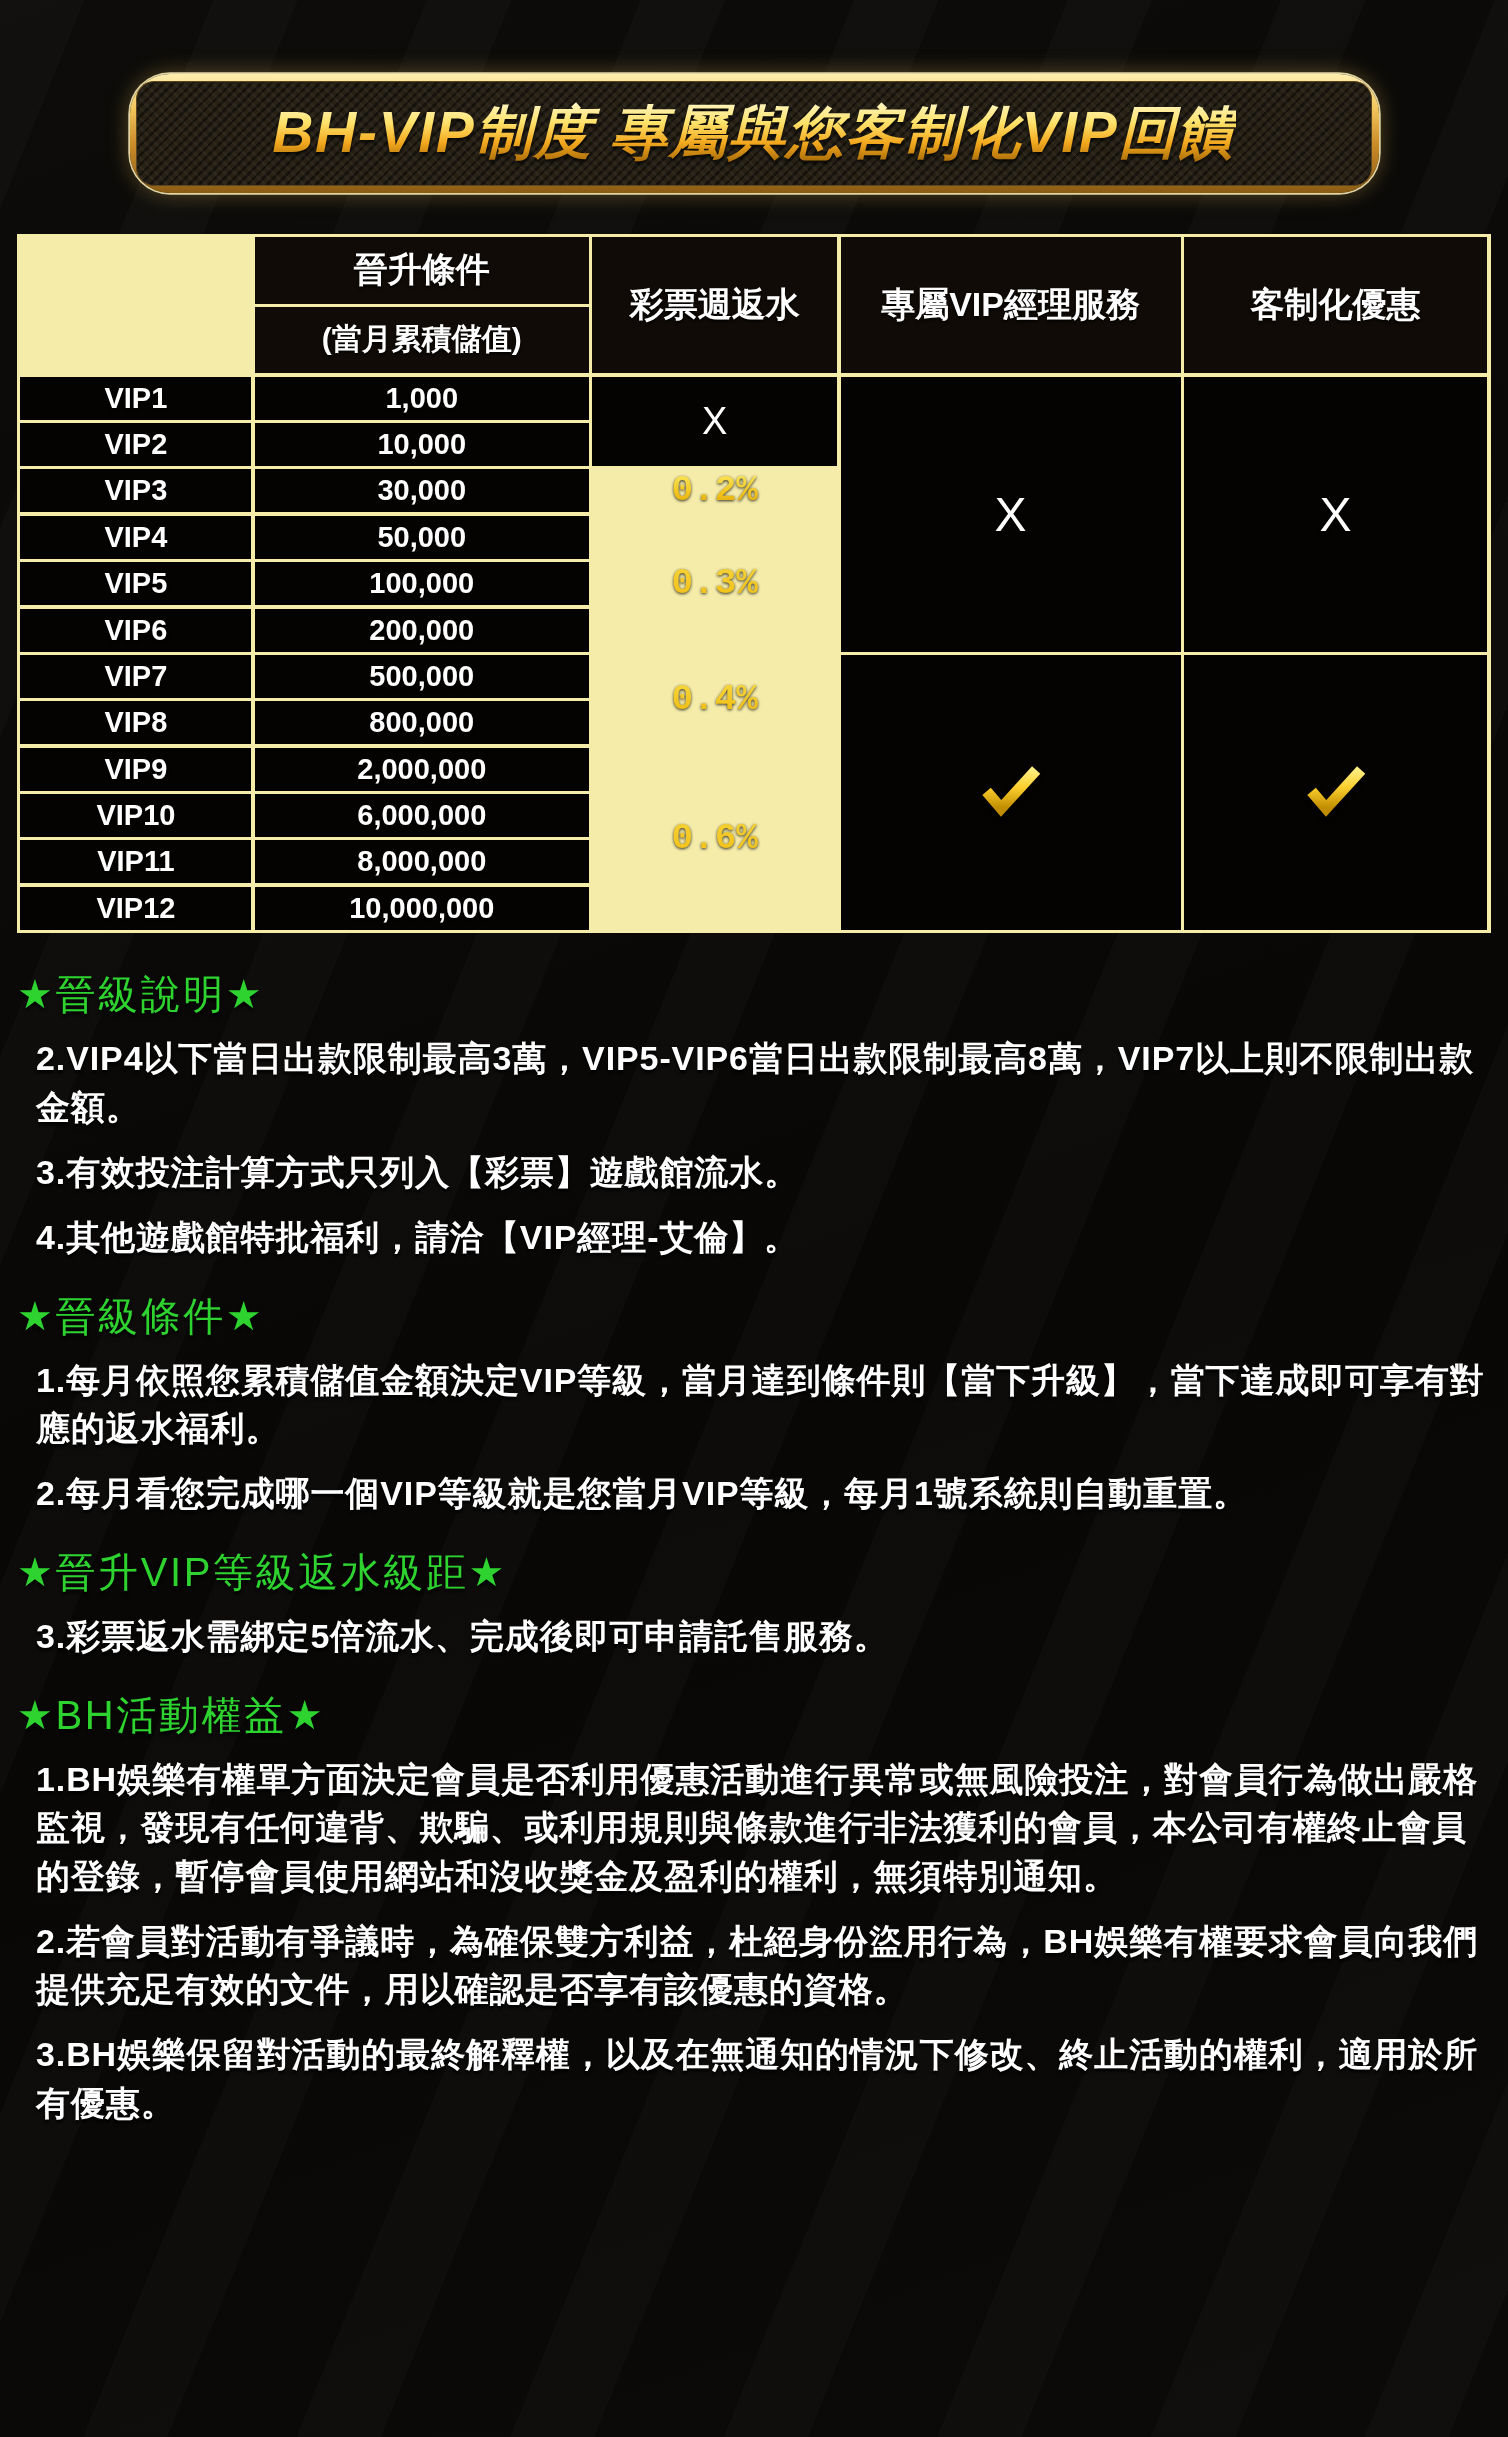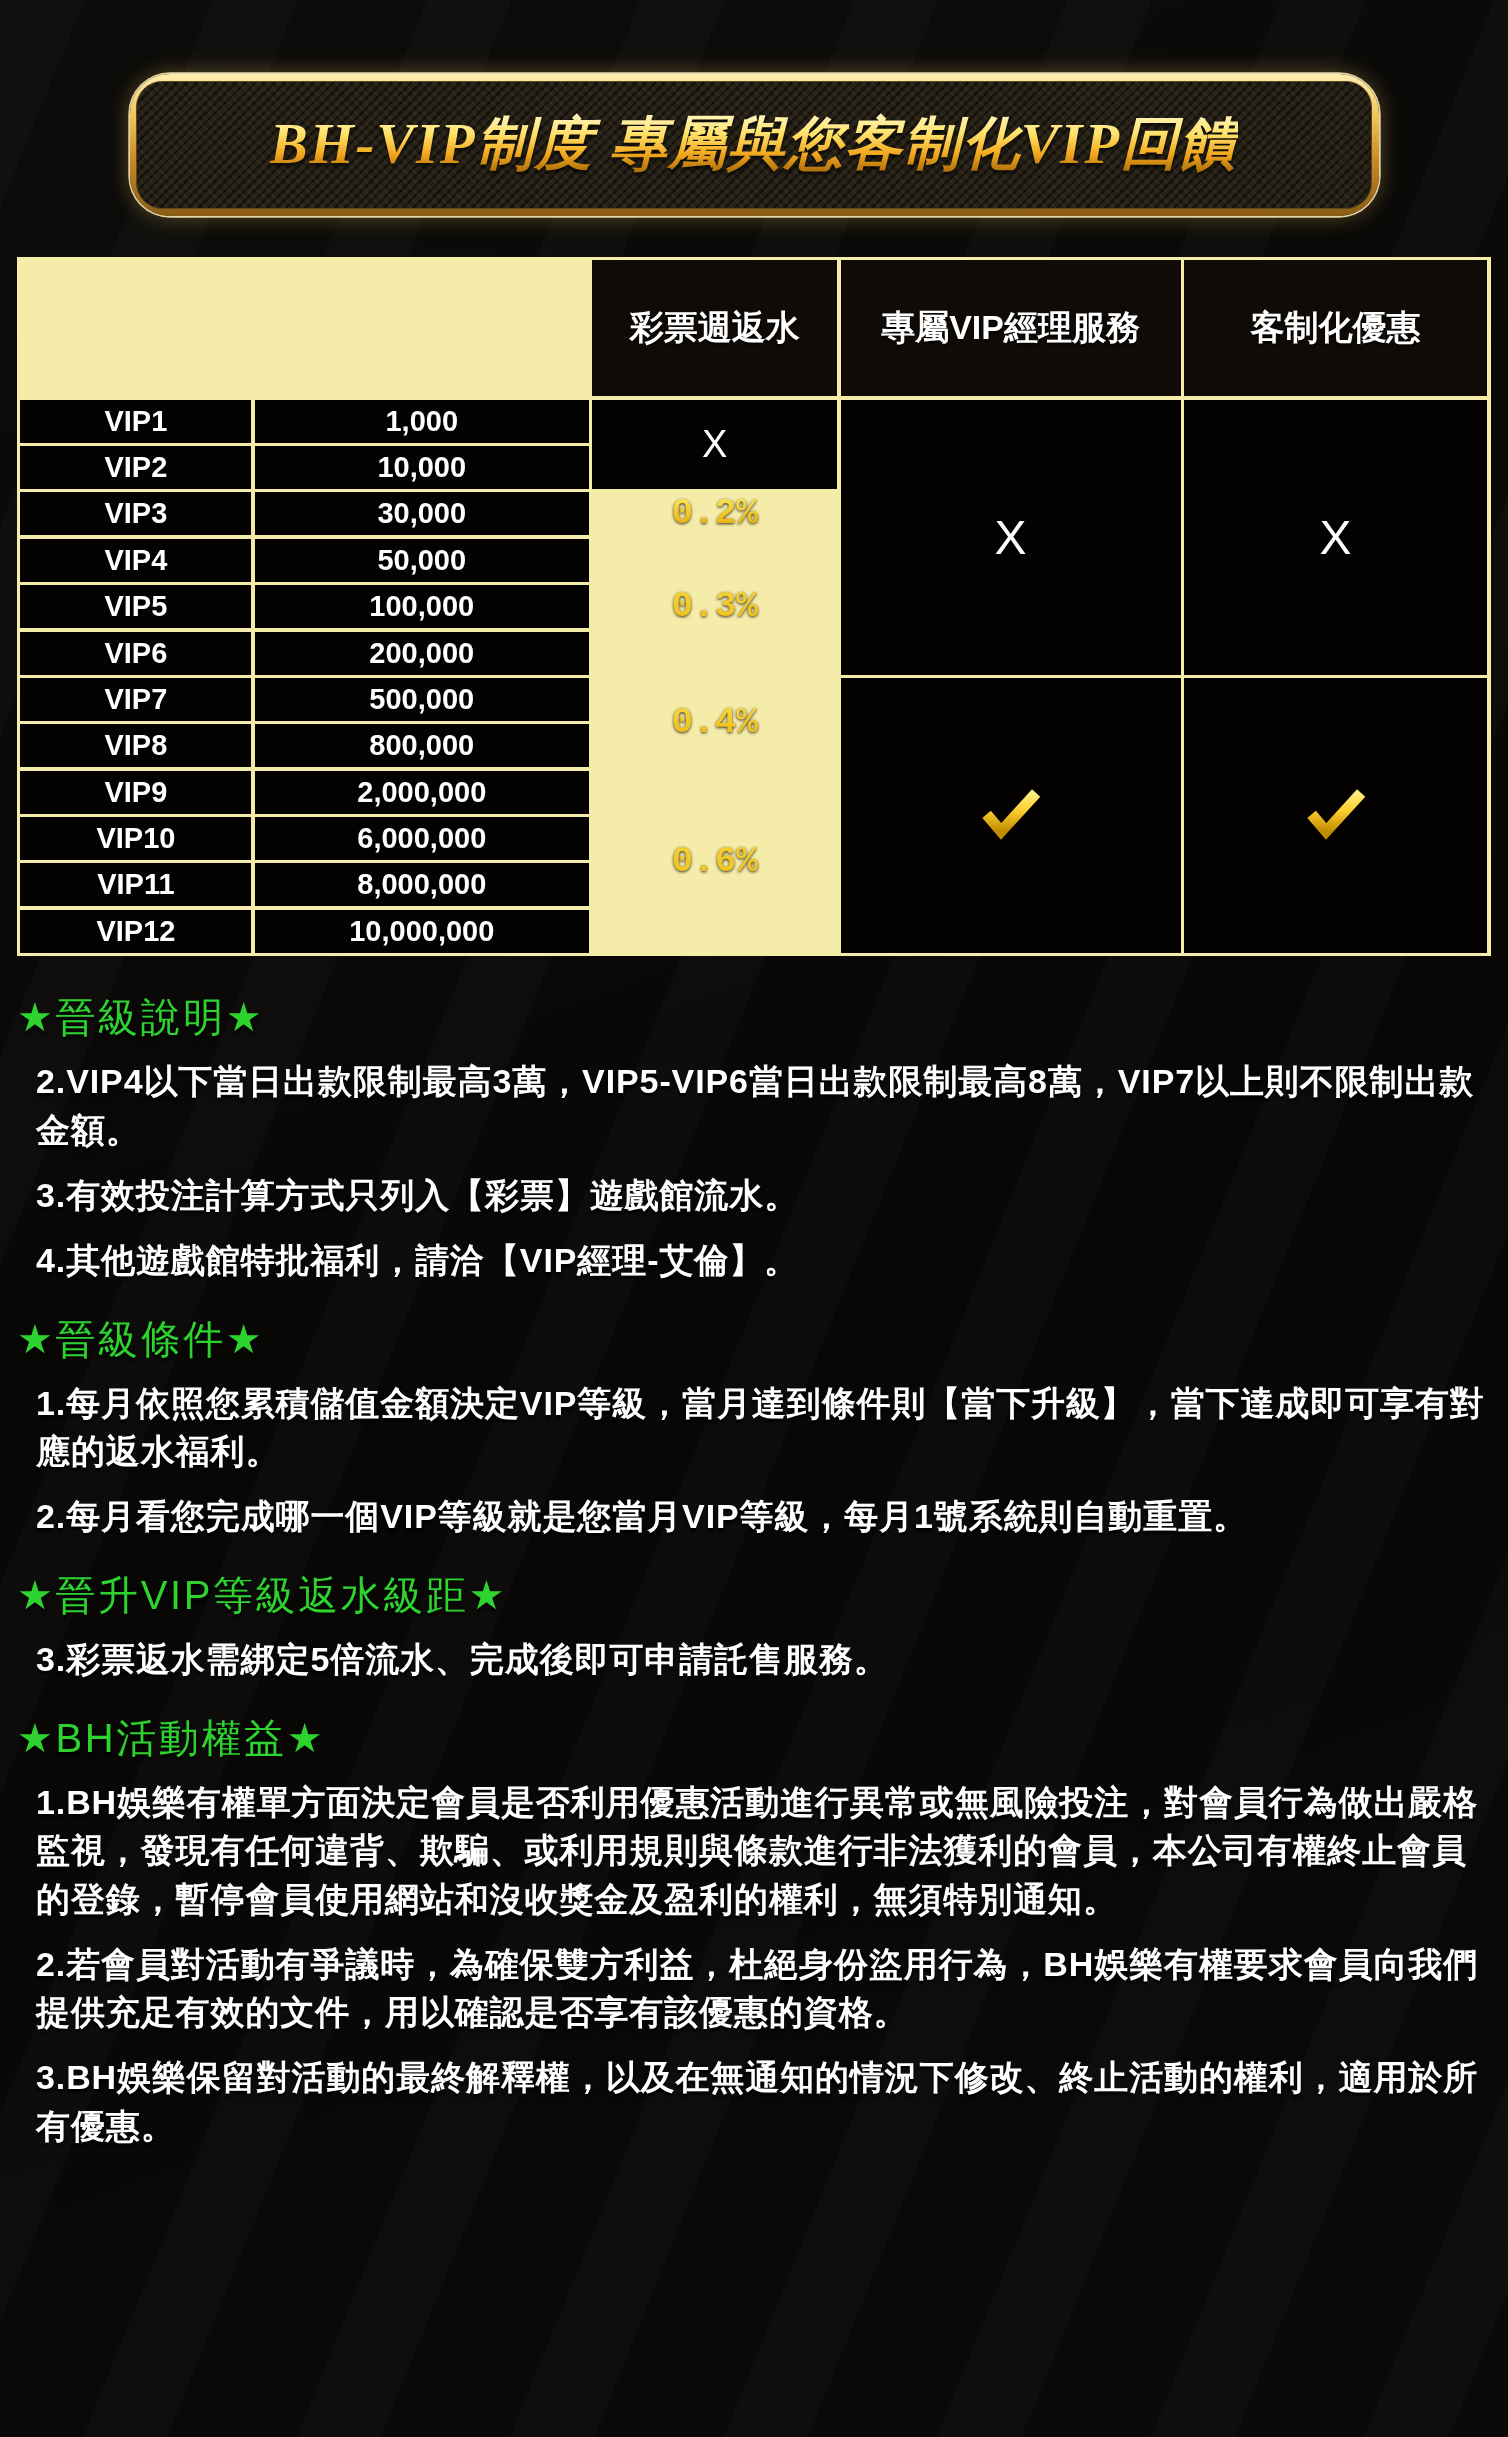--- a/index.html
+++ b/index.html
@@ -18,28 +18,28 @@
 
   
   .banner-wrap { width: 1249px; margin: 74px auto 0; }
   .banner-outer {
     border-radius: 40px;
     padding: 6.9px;
     background: linear-gradient(180deg, #fdeeb0 0%, #f3c75e 28%, #c98a28 60%, #8a5c14 100%);
     box-shadow: 0 0 0 1.7px rgba(255,242,190,0.85), 0 0 22.4px rgba(255,205,90,0.35);
   }
   .banner-inner {
-    border-radius: 26px;
-    height: 128px;
+    border-radius: 18px;
+    height: 105px;
     border: 1.7px solid #5d4720;
     background:
       repeating-linear-gradient(45deg, rgba(255,255,255,0.035) 0 2.6px, rgba(0,0,0,0) 2.6px 6.9px),
       repeating-linear-gradient(-45deg, rgba(0,0,0,0.45) 0 2.6px, rgba(0,0,0,0) 2.6px 6.9px),
       #262015;
-    display: flex; align-items: center; justify-content: center; font-family: Liberation Serif, serif;
+    display: flex; align-items: center; justify-content: center;
   }
   .banner-title {
     font-size: 57px; font-weight: 800; font-style: italic; letter-spacing: 1.7px;
     background: linear-gradient(180deg, #fff8cc 6%, #ffe26a 36%, #f2a81e 62%, #8f5600 96%);
     -webkit-background-clip: text; background-clip: text; color: transparent;
     filter: drop-shadow(0 3.4px 1.7px rgba(0,0,0,0.65));
     white-space: nowrap;
   }
 
   
@@ -92,20 +92,24 @@
 <div class="banner-wrap">
   <div class="banner-outer">
     <div class="banner-inner">
       <div class="banner-title">BH-VIP制度 專屬與您客制化VIP回饋</div>
     </div>
   </div>
 </div>
 
 <div class="vip-table">
 
+  <div class="cell th th-cond" style="grid-area:1/2">
+    <div class="half top">晉升條件</div>
+    <div class="half bottom">(當月累積儲值)</div>
+  </div>
   <div class="cell th" style="grid-area:1/3">彩票週返水</div>
   <div class="cell th" style="grid-area:1/5">客制化優惠</div>
   <div class="cell th" style="grid-area:1/4">專屬VIP經理服務</div>
 
   <div class="cell lv" style="grid-area:2/1">VIP1</div>
   <div class="cell lv" style="grid-area:3/1">VIP2</div>
   <div class="cell lv" style="grid-area:4/1">VIP3</div>
   <div class="cell lv" style="grid-area:5/1">VIP4</div>
   <div class="cell lv" style="grid-area:6/1">VIP5</div>
   <div class="cell lv" style="grid-area:7/1">VIP6</div>

